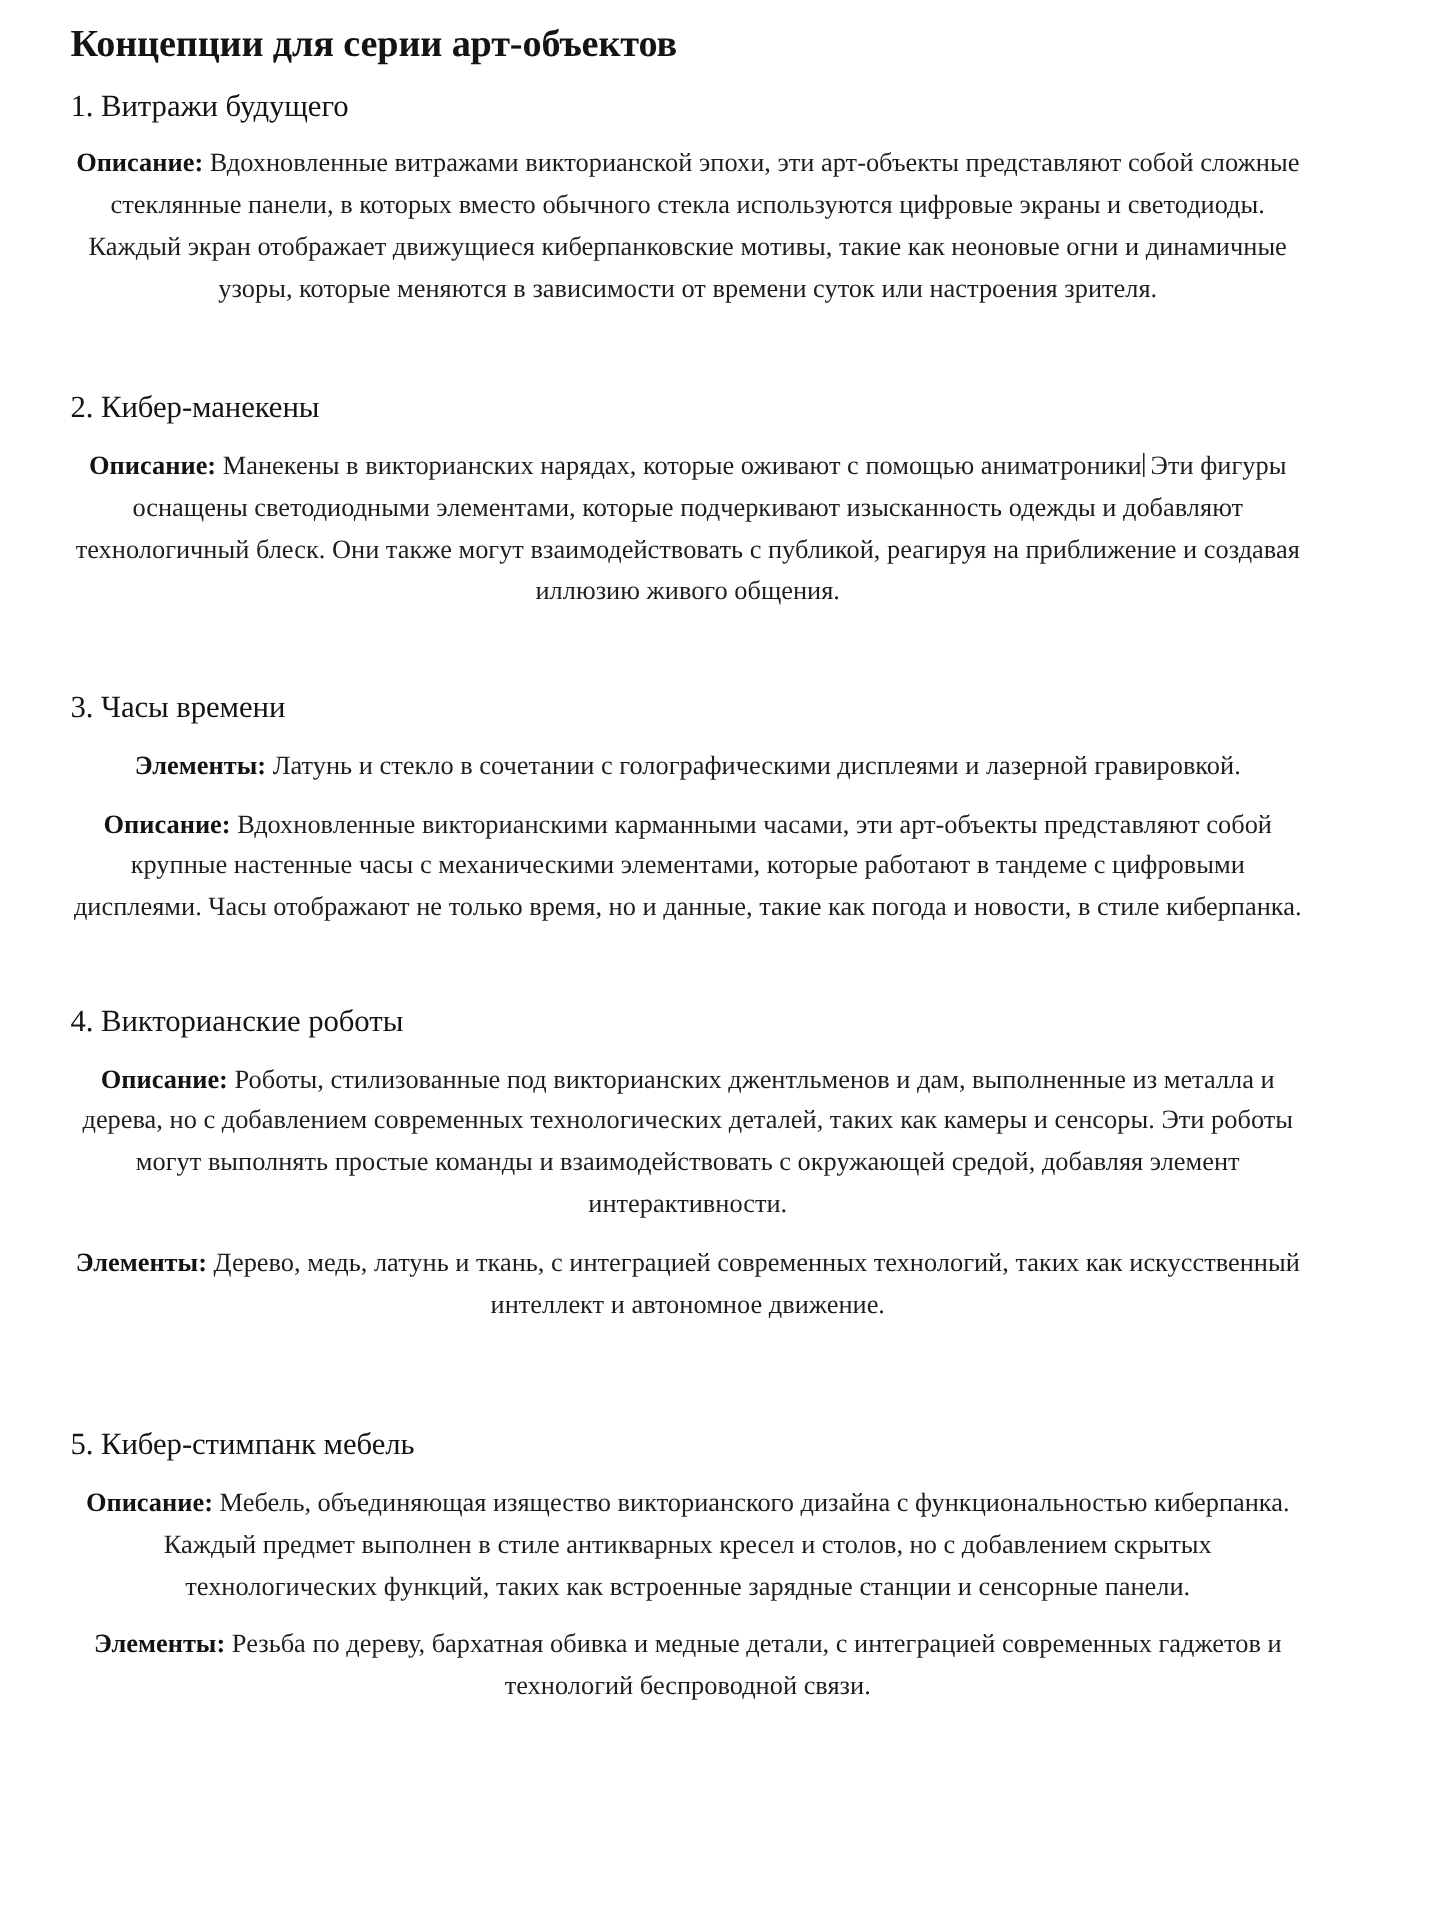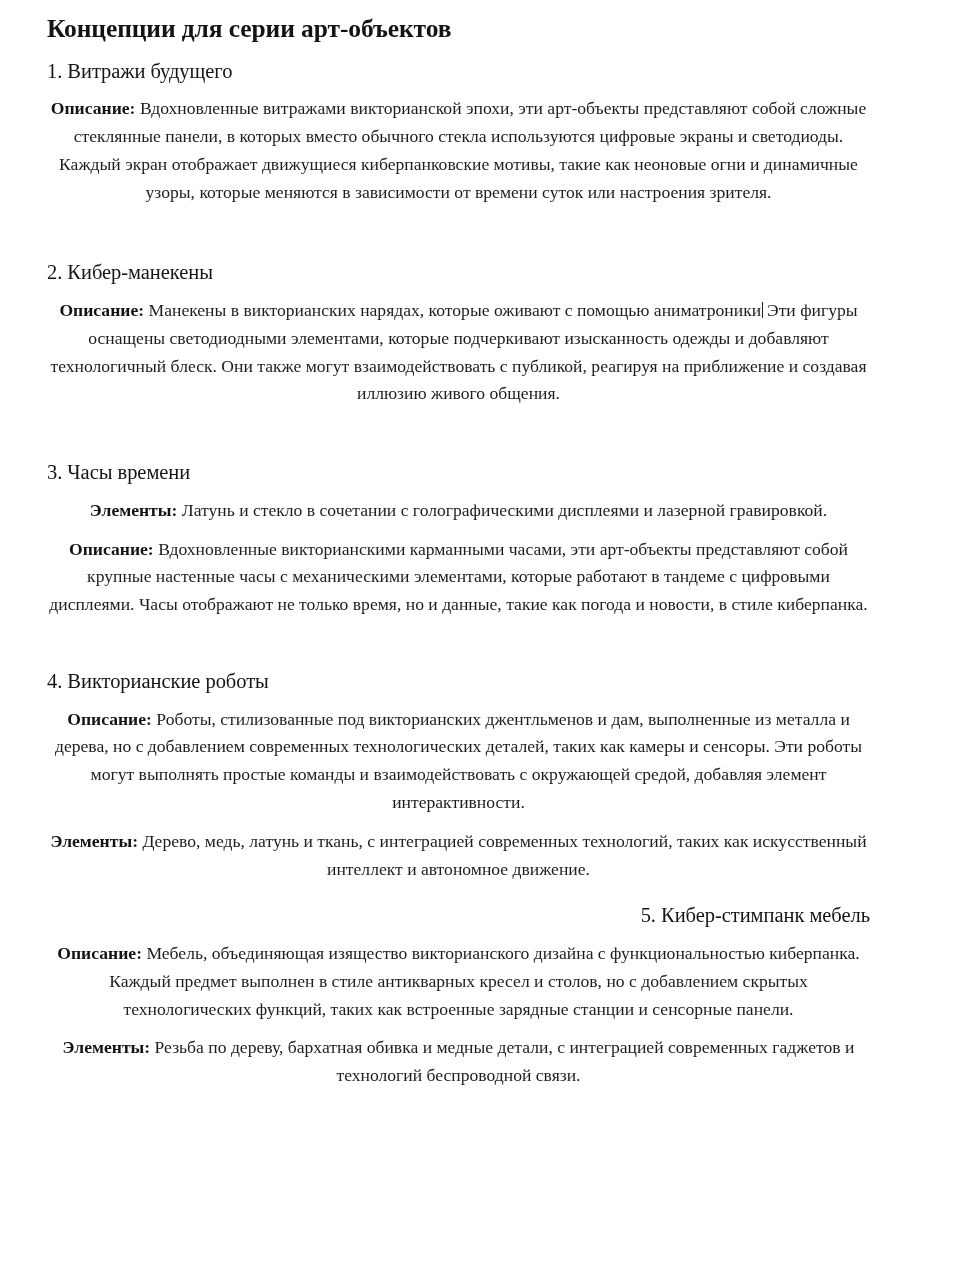--- a/index.html
+++ b/index.html
@@ -63,21 +63,21 @@
     background: #222;
     vertical-align: -0.13em;
     margin: 0 0 0 0.5px;
   }
   
   .section + .section > .section-heading {
     margin-top: 54px;
   }
   .section:nth-of-type(3) > .section-heading { margin-top: 52px; }
   .section:nth-of-type(4) > .section-heading { margin-top: 50px; }
-  .section:nth-of-type(5) > .section-heading { margin-top: 20px; text-align: right; }
+  .section:nth-of-type(5) > .section-heading { margin-top: 68px; }
   .spacer-bottom { height: 14px; }
 </style>
 </head>
 <body>
 
 <div class="page">
 
   <h1 class="doc-title">Концепции для серии арт-объектов</h1>
 
   <div class="section">

